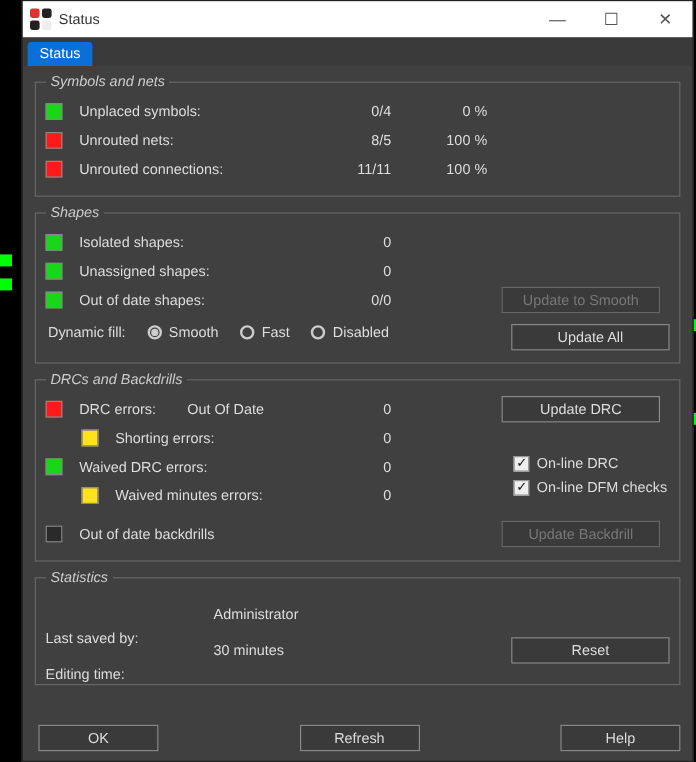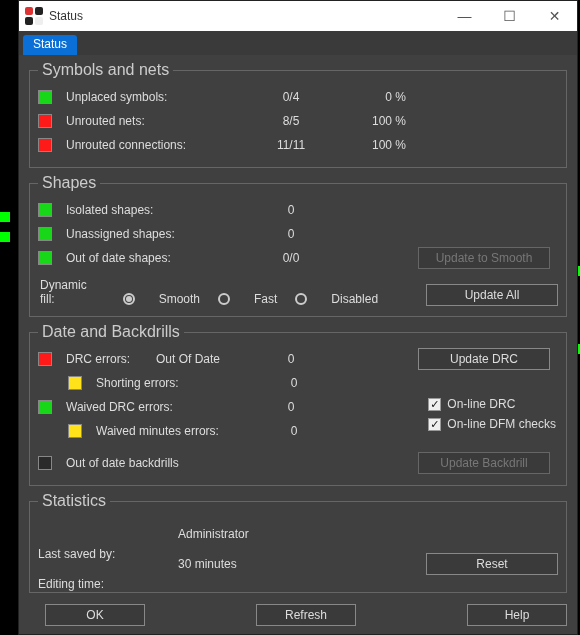--- a/index.html
+++ b/index.html
@@ -30,44 +30,44 @@
   .tabbar { height: 24px; display: flex; padding: 4px 4px 0 4px; background: #3a3a3a; }
   .tab {
     background: #0a6fd6; color: #fff; padding: 2px 10px; font-size: 12px;
     border-top-left-radius: 3px; border-top-right-radius: 3px;
   }
   .content { padding: 6px 10px 10px 10px; }
   fieldset {
     border: 1px solid #666; padding: 6px 8px 10px 8px; margin-bottom: 6px;
     position: relative;
   }
-  legend { padding: 0 4px; color: #ccc; font-size: 16px; }
+  legend { padding: 0 4px; color: #ccc; font-size: 12px; font-style: italic; }
   .row { display: flex; align-items: center; height: 24px; }
   .sq {
     width: 14px; height: 14px; border: 1px solid #888; margin-right: 14px;
     flex: 0 0 14px;
   }
   .sq.green { background: #18d618; }
   .sq.red   { background: #ff1a1a; }
   .sq.yellow{ background: #ffe21a; }
   .sq.dark  { background: #2a2a2a; }
   .lbl { flex: 0 0 190px; }
   .sublbl { flex: 0 0 166px; }
-  .val { flex: 0 0 70px; text-align: center; }
+  .val { flex: 0 0 70px; text-align: right; }
   .pct { flex: 0 0 70px; text-align: right; margin-left: 10px; }
   .btn {
     background: #3a3a3a; border: 1px solid #888; color: #ddd;
     height: 22px; width: 132px; display: flex; align-items: center; justify-content: center;
     font-size: 12px; cursor: pointer; margin-left: 12px;
   }
   .btn.disabled { color: #777; border-color: #666; cursor: default; }
-  .radio-row { display: flex; align-items: flex-end; gap: 18px; margin-top: 8px; margin-left: 2px; }
+  .radio-row { display: flex; align-items: flex-start; gap: 18px; margin-top: 8px; margin-left: 2px; }
   .radio-row .spacer { flex: 1; }
   .radio {
-    display: inline-flex; align-items: center; gap: 24px; cursor: pointer;
+    display: inline-flex; align-items: center; gap: 6px; cursor: pointer;
   }
   .radio .dot {
     width: 12px; height: 12px; border-radius: 50%; border: 2px solid #ccc;
     display: inline-flex; align-items: center; justify-content: center;
   }
   .radio.checked .dot::after {
     content: ""; width: 6px; height: 6px; background: #ccc; border-radius: 50%;
   }
   .check {
     display: inline-flex; align-items: center; gap: 6px; cursor: pointer;
@@ -78,21 +78,21 @@
   }
   .indent { margin-left: 30px; }
   .drc-right { position: absolute; right: 10px; top: 56px; display: flex; flex-direction: column; gap: 6px; }
   .stats-row { display: flex; align-items: center; height: 24px; margin: 6px 0; }
   .stats-row .slbl { flex: 0 0 140px; margin-top: 40px; }
   .stats-row .sval { flex: 0 0 160px; }
   .bottombar {
     position: absolute; left: 10px; right: 10px; bottom: 8px;
     display: flex; justify-content: space-between;
   }
-  .bottombar .btn { width: 100px; margin-left: 16px; }
+  .bottombar .btn { width: 100px; margin-left: 3px; }
 </style>
 </head>
 <body>
 
 <div class="bgstrip" style="left:0;top:212px;width:10px"></div>
 <div class="bgstrip" style="left:0;top:232px;width:10px"></div>
 <div class="bgstrip" style="left:574px;top:266px;width:6px"></div>
 <div class="bgstrip" style="left:574px;top:344px;width:6px"></div>
 
 <div class="window">
@@ -171,21 +171,21 @@
         <span class="radio">
             <span class="dot"></span>
             <span>Disabled</span>
           </span>
         <span class="spacer"></span>
         <div class="btn">Update All</div>
       </div>
     </fieldset>
 
     <fieldset style="position:relative">
-      <legend>Date and Backdrills</legend>
+      <legend>DRCs and Backdrills</legend>
       <div class="row">
         <div class="sq red"></div>
         <div style="flex:0 0 90px">DRC errors:</div>
         <div style="flex:0 0 100px">Out Of Date</div>
         <div class="val">0</div>
         <div class="pct"></div>
         <div class="btn">Update DRC</div>
       </div>
       <div class="row indent">
         <div class="sq yellow"></div>

